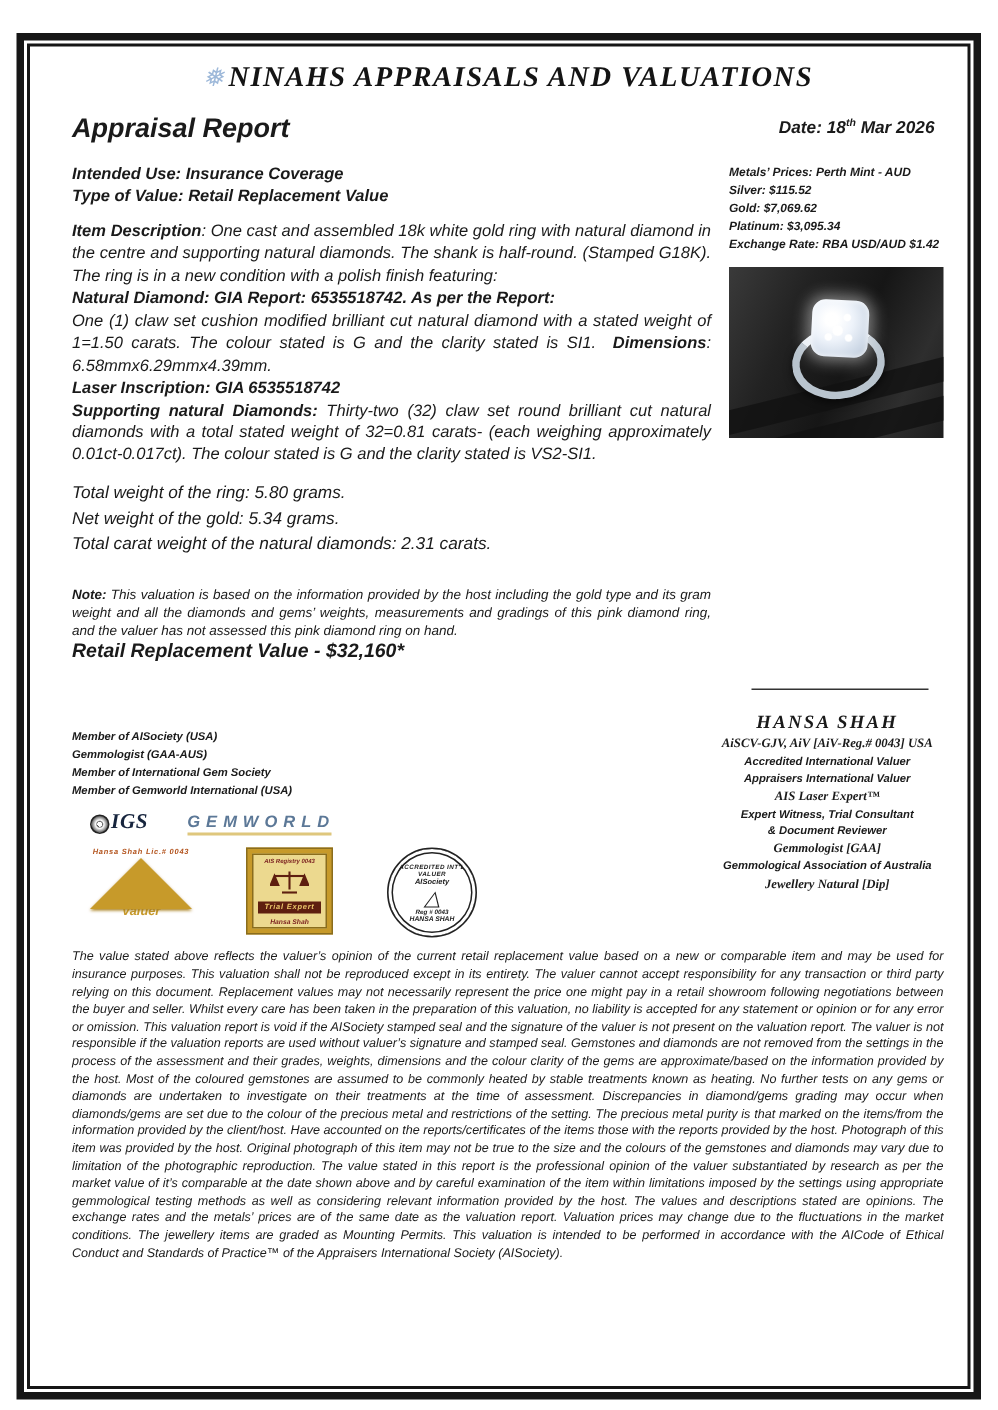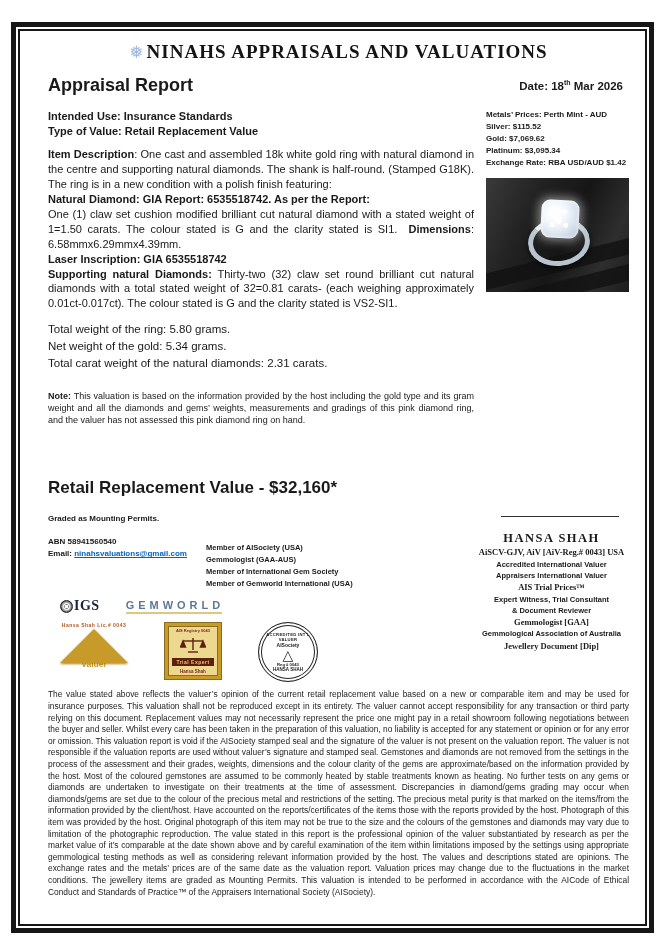--- a/index.html
+++ b/index.html
@@ -1,18 +1,18 @@
 <!DOCTYPE html>
 <html><head>
 <meta charset="utf-8">
 <style>
   * { margin:0; padding:0; box-sizing:border-box; }
   html,body { width:665px; height:940px; background:#ffffff; font-family:"Liberation Sans",sans-serif; color:#1a1a1a; }
   .frame { position:absolute; left:11px; right:11px; top:22px; bottom:7px; border:5px solid #161616; padding:2px; }
-  .inner { border:2px solid #161616; height:100%; padding:4px 16px 16px 28px; overflow:hidden; position:relative; }
+  .inner { border:2px solid #161616; height:100%; padding:4px 16px 16px 28px; overflow:hidden; position:relative;font-style:italic; }
 
   
   .brand-row { text-align:center; margin-top:6px; font-family:"Liberation Serif",serif; font-weight:bold; font-size:19px; letter-spacing:1px; color:#141414; }
   .brand-logo { color:#9db8d9; font-size:17px; margin-right:2px; font-weight:normal; }
   .report-row { display:flex; justify-content:space-between; align-items:center; margin-top:12px; }
   .report-title { font-size:18px; font-weight:bold; }
   .date-line { font-size:11.5px; font-weight:bold; margin-right:6px; }
   .date-line sup { font-size:7px; }
 
   
@@ -36,21 +36,21 @@
       background: radial-gradient(circle at 35% 35%, #ffffff 12%, #eef3fa 40%, #cdd8e6 75%, #aab8c9 100%);
       box-shadow:0 0 10px 3px rgba(255,255,255,.45), inset 0 0 4px #fff; }
   .ring-head::after { content:""; position:absolute; inset:4px; border-radius:7px;
       background: radial-gradient(circle at 30% 30%, #fff 2px, transparent 3px),
                   radial-gradient(circle at 65% 25%, #fff 2px, transparent 3px),
                   radial-gradient(circle at 45% 55%, #fff 3px, transparent 4px),
                   radial-gradient(circle at 70% 70%, #fff 2px, transparent 3px),
                   radial-gradient(circle at 25% 70%, #fff 2px, transparent 3px); }
 
   
-  .value-line { margin-top:52px; font-size:17px; font-weight:bold; }
+  .value-line { font-size:13px; font-weight:bold; }
 
   
   .footer-row { display:flex; margin-top:16px; }
   .f-leftwrap { width:426px; }
   .f-cols { display:flex; }
   .f-left { width:158px; font-size:8px; font-weight:bold; }
   .f-left .graded { margin-bottom:14px; }
   .f-left .abn { margin-bottom:3px; }
   .email-label { font-weight:bold; }
   .email-link { color:#0563c1; text-decoration:underline; font-weight:bold; cursor:pointer; }
@@ -106,21 +106,21 @@
     </div>
 
     <div class="report-row">
       <div class="report-title">Appraisal Report</div>
       <div class="date-line"><span>Date: 18</span><sup>th</sup><span> Mar 2026</span></div>
     </div>
 
     <div class="main-row">
       <div class="left-col">
         <div class="lead-lines">
-          <div>Intended Use: Insurance Standards</div>
+          <div>Intended Use: Insurance Coverage</div>
           <div>Type of Value: Retail Replacement Value</div>
         </div>
         <div class="para">
           <span class="b">Item Description</span><span>: One cast and assembled 18k white gold ring with natural diamond in the centre and supporting natural diamonds. The shank is half-round. (Stamped G18K). The ring is in a new condition with a polish finish featuring:</span>
         </div>
         <div class="para0">
           <span class="b">Natural Diamond: GIA Report: 6535518742. As per the Report:</span><br>
           <span>One (1) claw set cushion modified brilliant cut natural diamond with a stated weight of 1=1.50 carats. The colour stated is G and the clarity stated is SI1.&nbsp; </span><span class="b">Dimensions</span><span>: 6.58mmx6.29mmx4.39mm.</span><br>
           <span class="b">Laser Inscription: GIA 6535518742</span><br>
           <span class="b">Supporting natural Diamonds:</span><span> Thirty-two (32) claw set round brilliant cut natural diamonds with a total stated weight of 32=0.81 carats- (each weighing approximately 0.01ct-0.017ct). The colour stated is G and the clarity stated is VS2-SI1.</span>
@@ -150,27 +150,20 @@
           <div class="ring-head"></div>
         </div>
       </div>
     </div>
 
     <div class="value-line">Retail Replacement Value - $32,160*</div>
 
     <div class="footer-row">
       <div class="f-leftwrap">
         <div class="f-cols">
-          <div class="f-left">
-            <div class="graded">Graded as Mounting Permits.</div>
-            <div class="abn">ABN 58941560540</div>
-            <div>
-              <span class="email-label">Email: </span><a class="email-link">ninahsvaluations@gmail.com</a>
-            </div>
-          </div>
           <div class="f-mid">
             <div>Member of AISociety (USA)</div>
             <div>Gemmologist (GAA-AUS)</div>
             <div>Member of International Gem Society</div>
             <div>Member of Gemworld International (USA)</div>
           </div>
         </div>
 
         <div class="logos-row">
           <div class="igs-logo">
@@ -215,25 +208,25 @@
           </div>
         </div>
       </div>
 
       <div class="f-right">
         <div class="sig-line"></div>
         <div class="sig-name">HANSA SHAH</div>
         <div class="sig-serif">AiSCV-GJV, AiV [AiV-Reg.# 0043] USA</div>
         <div class="sig-sans">Accredited International Valuer</div>
         <div class="sig-sans">Appraisers International Valuer</div>
-        <div class="sig-serif">AIS Trial Prices™</div>
+        <div class="sig-serif">AIS Laser Expert™</div>
         <div class="sig-sans">Expert Witness, Trial Consultant</div>
         <div class="sig-sans">&amp; Document Reviewer</div>
         <div class="sig-serif">Gemmologist [GAA]</div>
         <div class="sig-sans">Gemmological Association of Australia</div>
-        <div class="sig-serif">Jewellery Document [Dip]</div>
+        <div class="sig-serif">Jewellery Natural [Dip]</div>
       </div>
     </div>
 
     <div class="disclaimer">The value stated above reflects the valuer’s opinion of the current retail replacement value based on a new or comparable item and may be used for insurance purposes. This valuation shall not be reproduced except in its entirety.  The valuer cannot accept responsibility for any transaction or third party relying on this document. Replacement values may not necessarily represent the price one might pay in a retail showroom following negotiations between the buyer and seller. Whilst every care has been taken in the preparation of this valuation, no liability is accepted for any statement or opinion or for any error or omission. This valuation report is void if the AISociety stamped seal and the signature of the valuer is not present on the valuation report. The valuer is not responsible if the valuation reports are used without valuer’s signature and stamped seal. Gemstones and diamonds are not removed from the settings in the process of the assessment and their grades, weights, dimensions and the colour clarity of the gems are approximate/based on the information provided by the host. Most of the coloured gemstones are assumed to be commonly heated by stable treatments known as heating. No further tests on any gems or diamonds are undertaken to investigate on their treatments at the time of assessment. Discrepancies in diamond/gems grading may occur when diamonds/gems are set due to the colour of the precious metal and restrictions of the setting. The precious metal purity is that marked on the items/from the information provided by the client/host. Have accounted on the reports/certificates of the items those with the reports provided by the host. Photograph of this item was provided by the host. Original photograph of this item may not be true to the size and the colours of the gemstones and diamonds may vary due to limitation of the photographic reproduction. The value stated in this report is the professional opinion of the valuer substantiated by research as per the market value of it’s comparable at the date shown above and by careful examination of the item within limitations imposed by the settings using appropriate gemmological testing methods as well as considering relevant information provided by the host. The values and descriptions stated are opinions. The exchange rates and the metals’ prices are of the same date as the valuation report. Valuation prices may change due to the fluctuations in the market conditions. The jewellery items are graded as Mounting Permits. This valuation is intended to be performed in accordance with the AICode of Ethical Conduct and Standards of Practice™ of the Appraisers International Society (AISociety).</div>
 
   </div>
 </div>
 
 </body></html>

